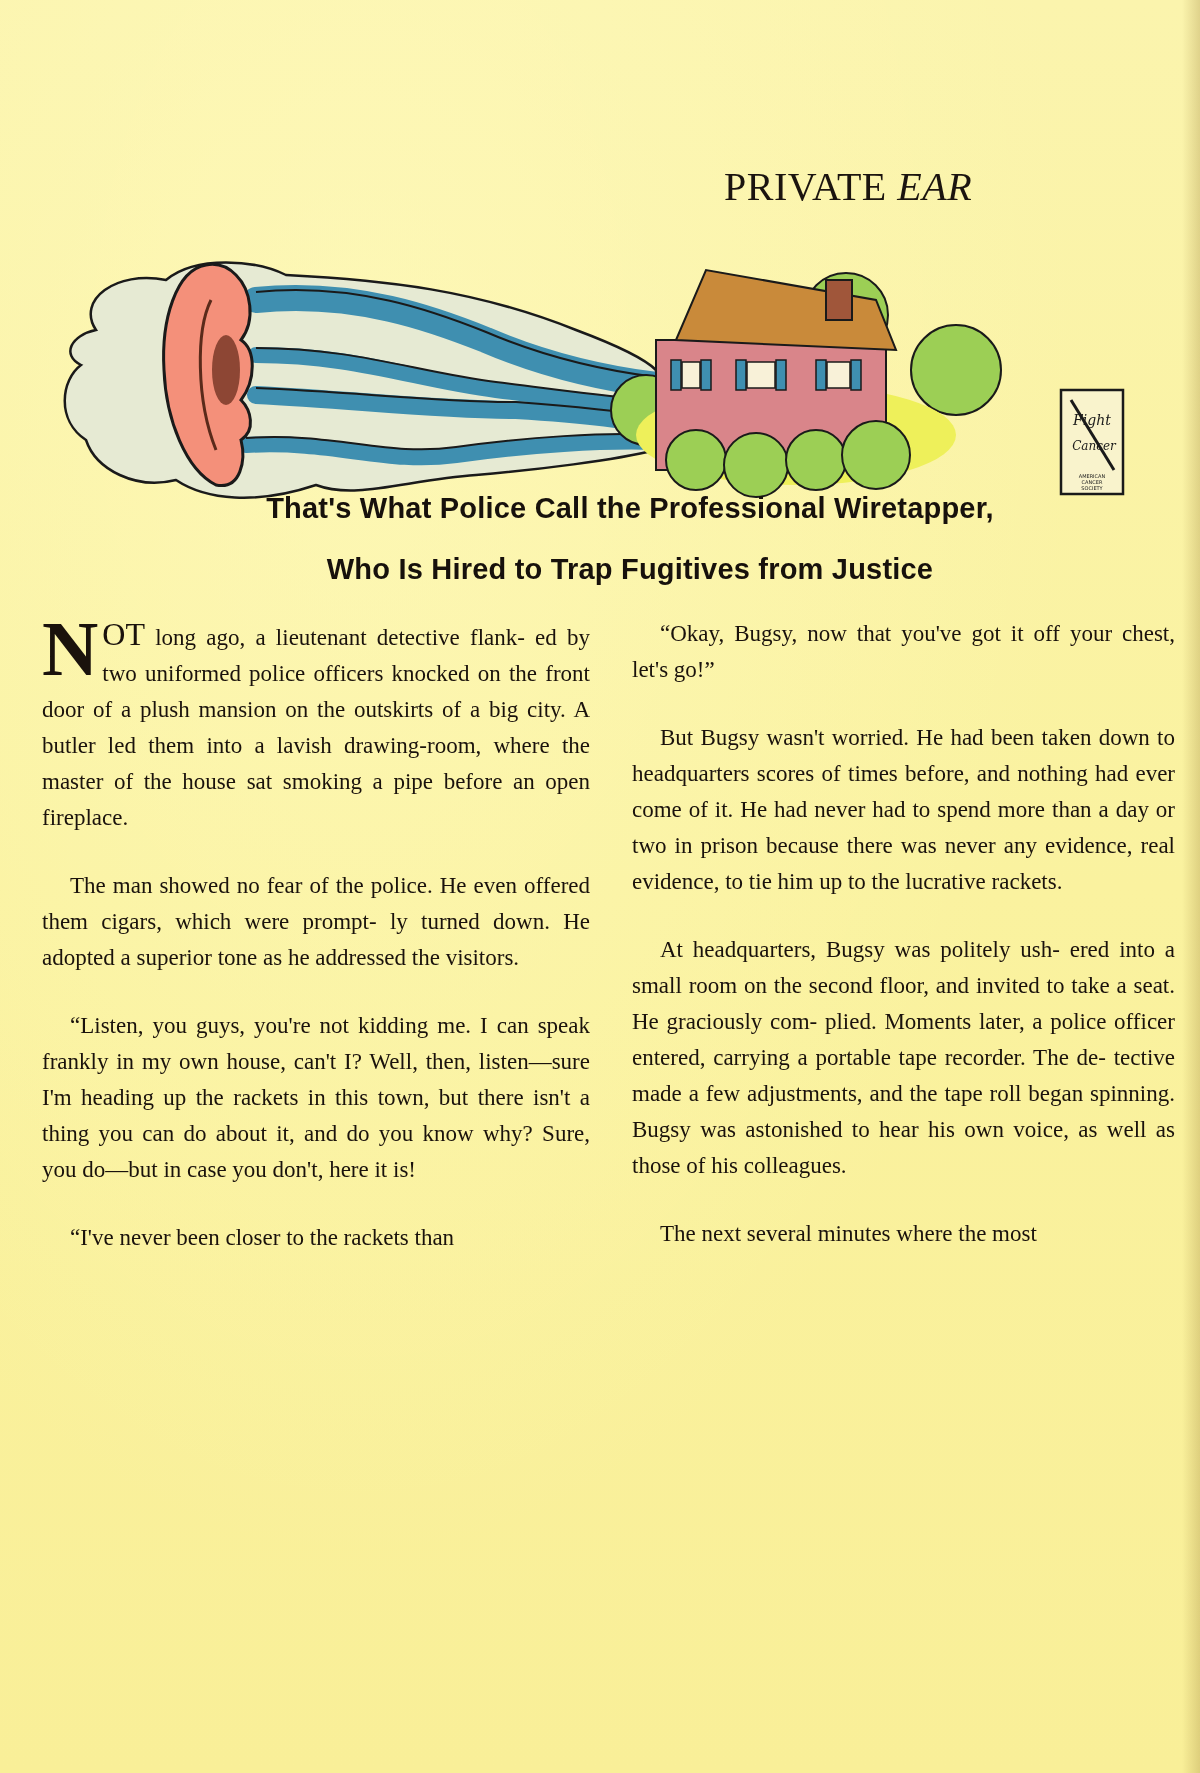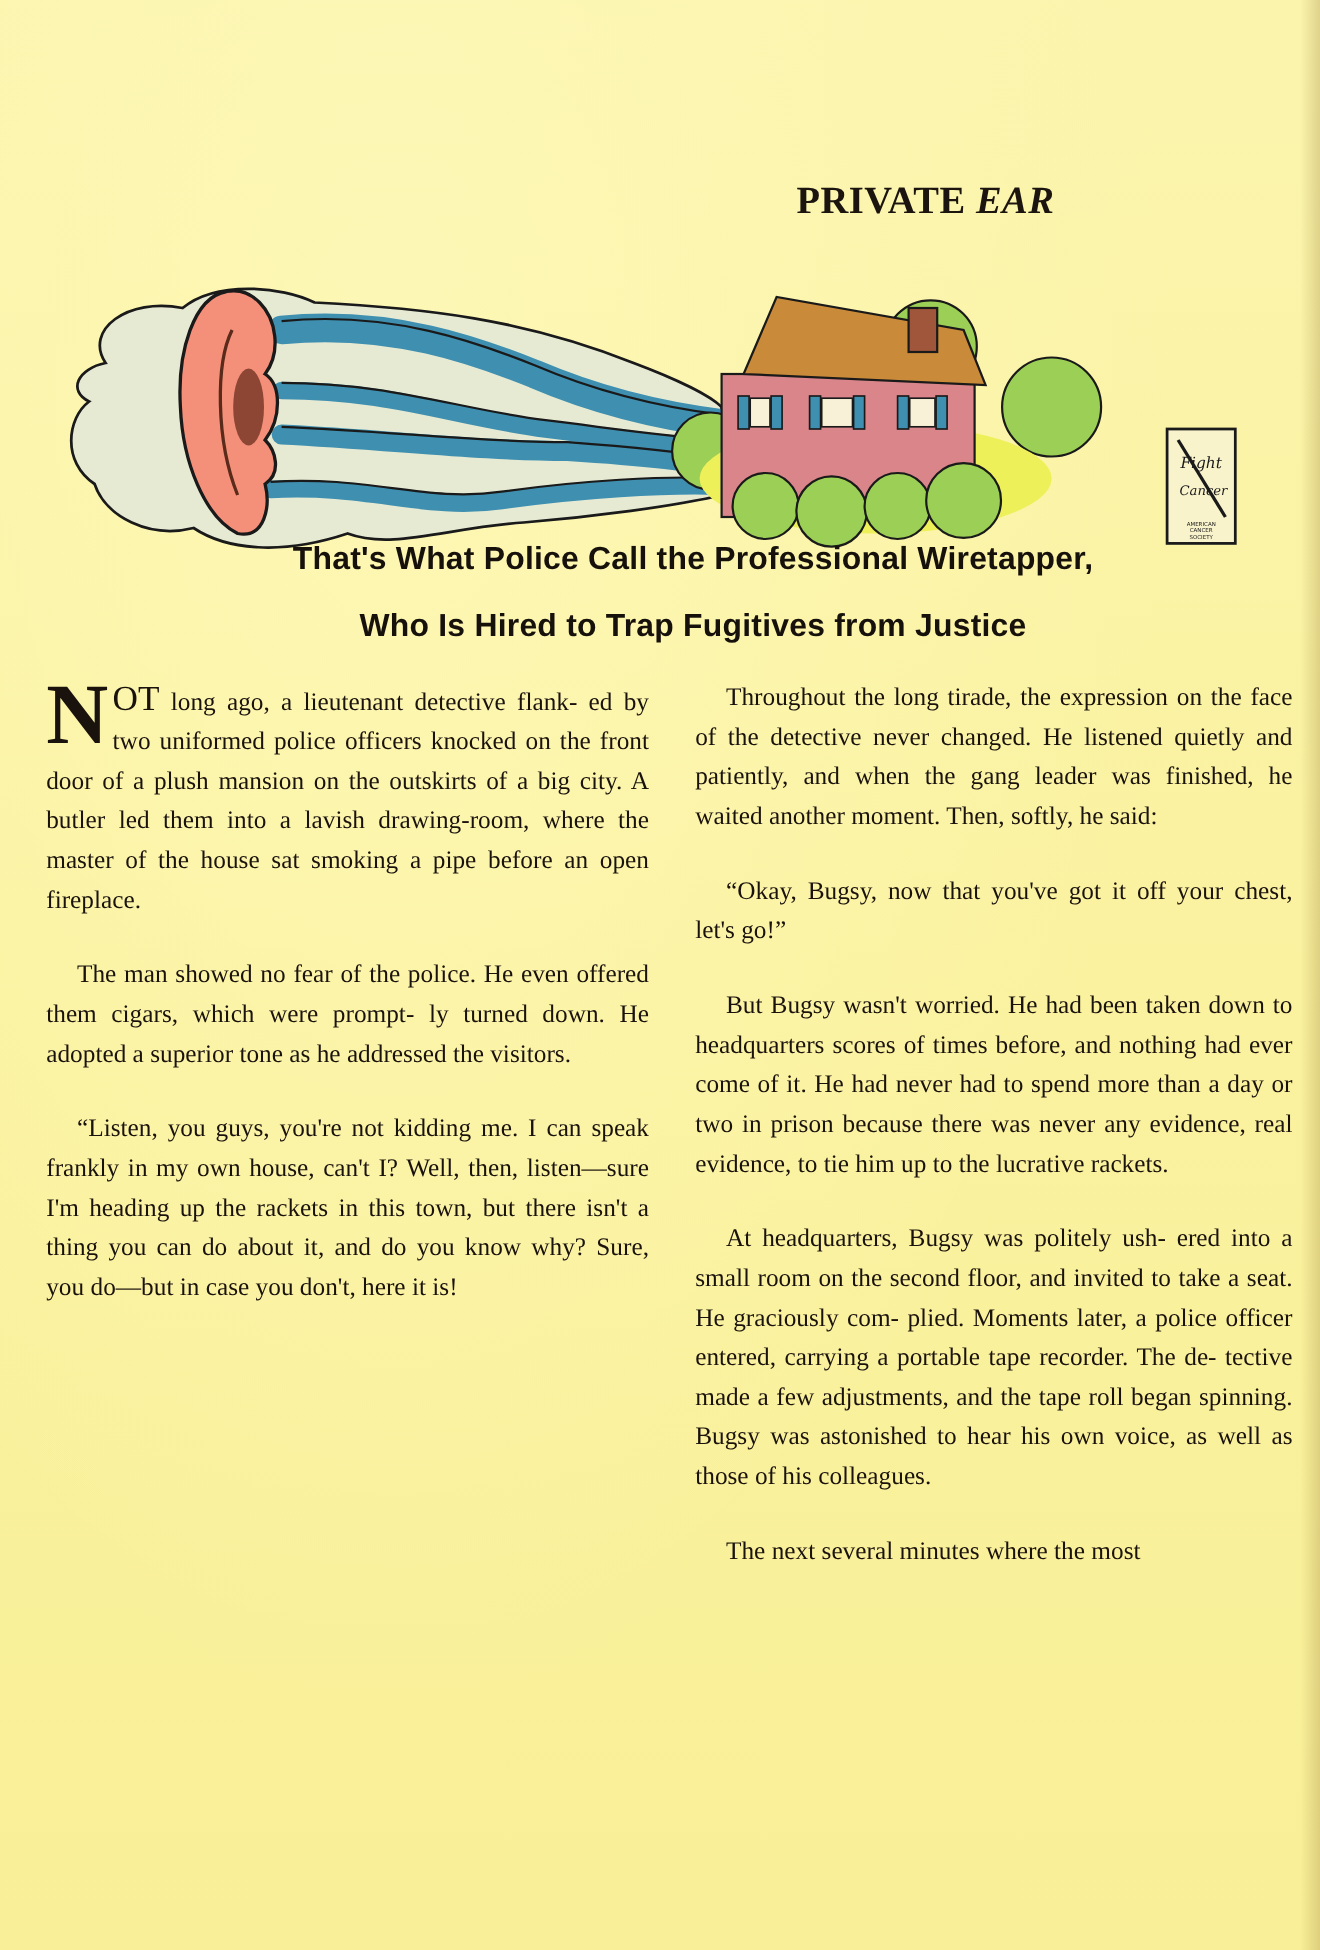--- a/index.html
+++ b/index.html
@@ -19,21 +19,21 @@
   .page::after {
     content: ""; position: absolute; right: 0; top: 0; width: 18px; height: 100%;
     background: linear-gradient(90deg, rgba(0,0,0,0), rgba(140,110,40,0.25));
   }
   
   .illustration { position: absolute; left: 56px; top: 260px; width: 1110px; height: 240px; }
   .illustration svg { width: 100%; height: 100%; display: block; }
 
   .title {
     position: absolute; left: 724px; top: 163px;
-    font-family: "Liberation Serif", serif; font-size: 35px; font-weight: bold;
+    font-family: "Liberation Serif", serif; font-size: 40px; font-weight: normal;
     letter-spacing: 0.5px; color: #1b140f; white-space: nowrap;
   }
   .title .italic { font-style: italic; }
 
   .subhead {
     position: absolute; left: 0; width: 1200px; text-align: center;
     font-family: "Liberation Sans", "DejaVu Sans", sans-serif;
     font-weight: bold; font-size: 29px; color: #17110c; letter-spacing: 0.2px;
   }
   .subhead.l1 { top: 492px; left: 30px; }
@@ -127,23 +127,23 @@
   <div class="subhead l1">That's What Police Call the Professional Wiretapper,</div>
   <div class="subhead l2">Who Is Hired to Trap Fugitives from Justice</div>
 
   <div class="col left">
     <p class="first">
       <span class="dropcap">N</span><span class="smallcaps">OT</span>
       <span>long ago, a lieutenant detective flank- ed by two uniformed police officers knocked on the front door of a plush mansion on the outskirts of a big city. A butler led them into a lavish drawing-room, where the master of the house sat smoking a pipe before an open fireplace.</span>
     </p>
     <p>The man showed no fear of the police. He even offered them cigars, which were prompt- ly turned down. He adopted a superior tone as he addressed the visitors.</p>
     <p>“Listen, you guys, you're not kidding me. I can speak frankly in my own house, can't I? Well, then, listen—sure I'm heading up the rackets in this town, but there isn't a thing you can do about it, and do you know why? Sure, you do—but in case you don't, here it is!</p>
+    <p>“I've never been closer to the rackets than</p>
   </div>
 
   <div class="col right">
-    <p>Throughout the long tirade, the expression on the face of the detective never changed. He listened quietly and patiently, and when the gang leader was finished, he waited another moment. Then, softly, he said:</p>
     <p>“Okay, Bugsy, now that you've got it off your chest, let's go!”</p>
     <p>But Bugsy wasn't worried. He had been taken down to headquarters scores of times before, and nothing had ever come of it. He had never had to spend more than a day or two in prison because there was never any evidence, real evidence, to tie him up to the lucrative rackets.</p>
     <p>At headquarters, Bugsy was politely ush- ered into a small room on the second floor, and invited to take a seat. He graciously com- plied. Moments later, a police officer entered, carrying a portable tape recorder. The de- tective made a few adjustments, and the tape roll began spinning. Bugsy was astonished to hear his own voice, as well as those of his colleagues.</p>
     <p>The next several minutes where the most</p>
   </div>
 
 </div>
 
 </body></html>

